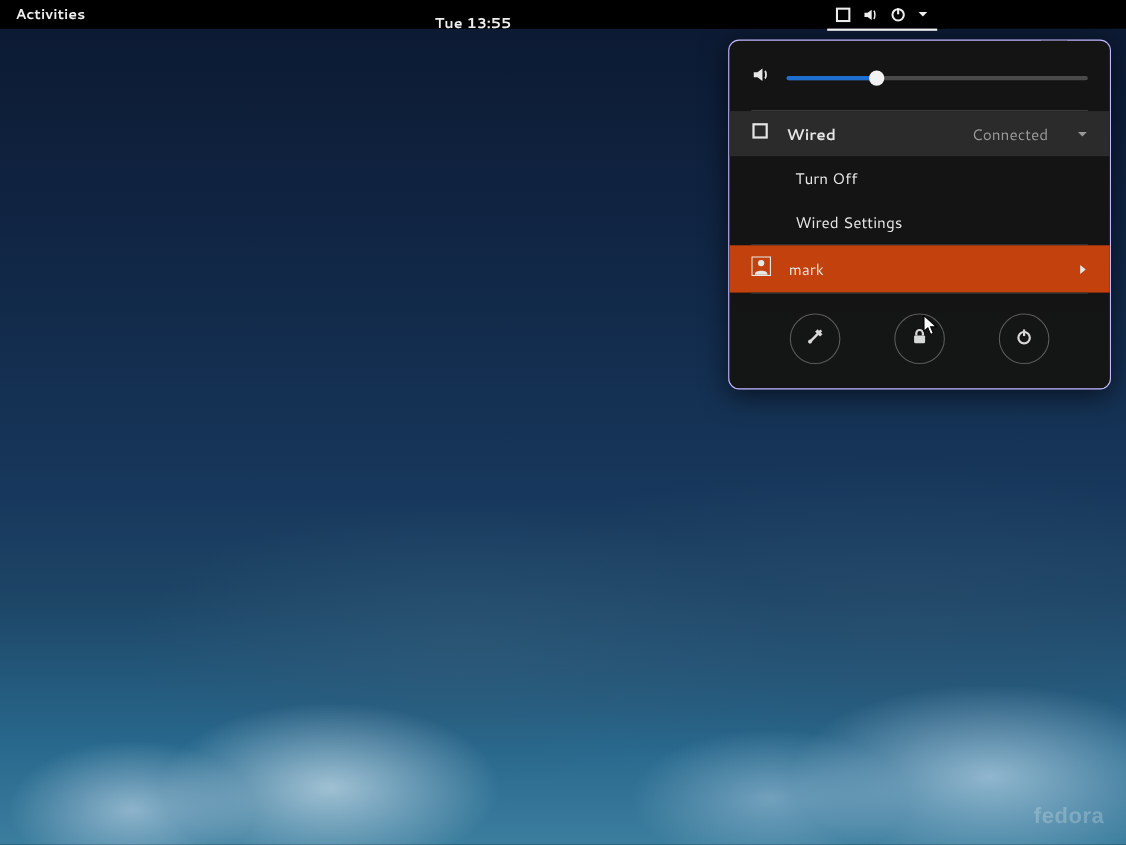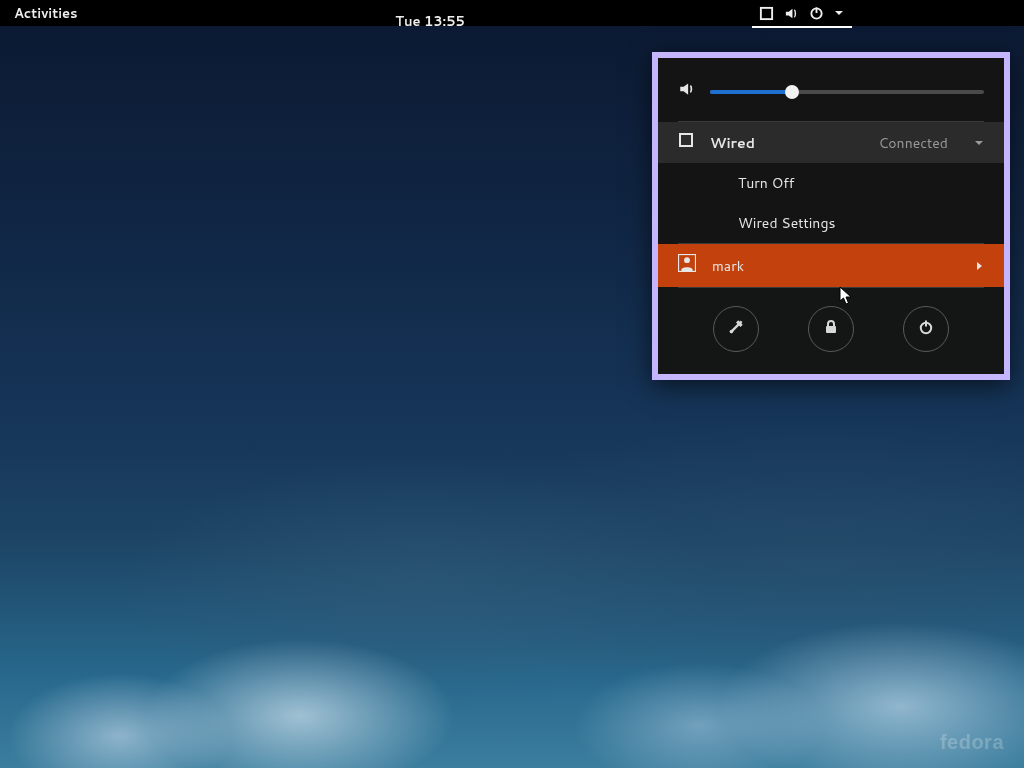--- a/index.html
+++ b/index.html
@@ -65,25 +65,25 @@
   }
   .top-bar .tray-underline {
     position: absolute; right: 8px; top: 26px;
     width: 100px; height: 2px; background: #fff;
   }
   .top-bar svg { fill: #eee; display: block; }
 
   
   .popover {
     position: absolute;
-    top: 52px; right: 14px;
+    top: 36px; right: 14px;
     width: 346px;
     background: rgba(20,20,20,0.98);
-    border: 6px solid #c4b5fd;
-    border-radius: 0;
+    border: 1px solid #c4b5fd;
+    border-radius: 10px;
     box-shadow: 0 6px 24px rgba(0,0,0,0.6);
     color: #e6e6e6;
     font-size: 14px;
     overflow: hidden;
   }
   .popover::before {   
     content: "";
     position: absolute;
     top: -9px; right: 42px;
     width: 16px; height: 16px;
@@ -120,21 +120,21 @@
   .menu-row {
     display: flex; align-items: center;
     padding: 10px 20px;
     gap: 16px;
     cursor: pointer;
   }
   .menu-row.header { background: #2b2b2b; font-weight: 700; }
   .menu-row.hover  { background: #c2410c; }
   .menu-row .spacer { flex: 1; }
   .menu-row .muted { color: #9a9a9a; font-weight: 400; margin-left: 16px; }
-  .menu-sub { padding-left: 80px; }
+  .menu-sub { padding-left: 60px; }
   .menu-row svg { fill: #e6e6e6; }
 
   
   .actions {
     display: flex; justify-content: space-around;
     padding: 18px 30px 22px 30px;
   }
   .round-btn {
     width: 44px; height: 44px;
     border: 1px solid #5a5a5a;

